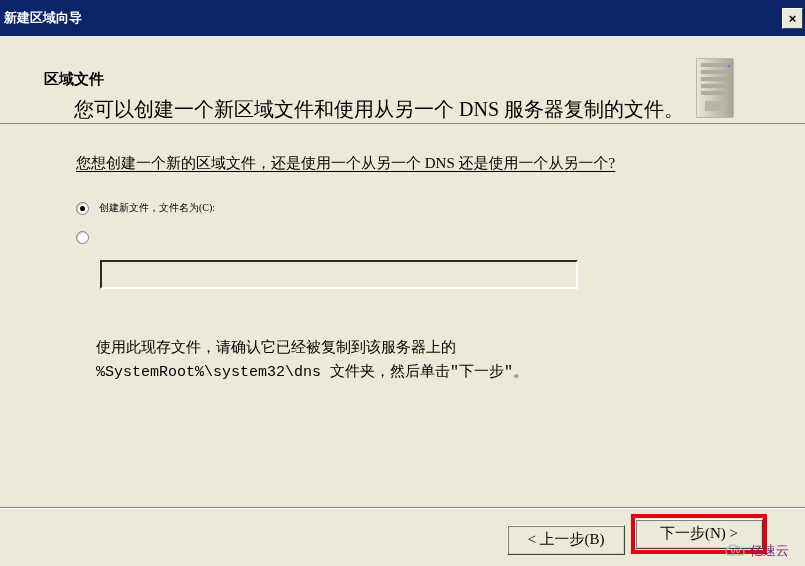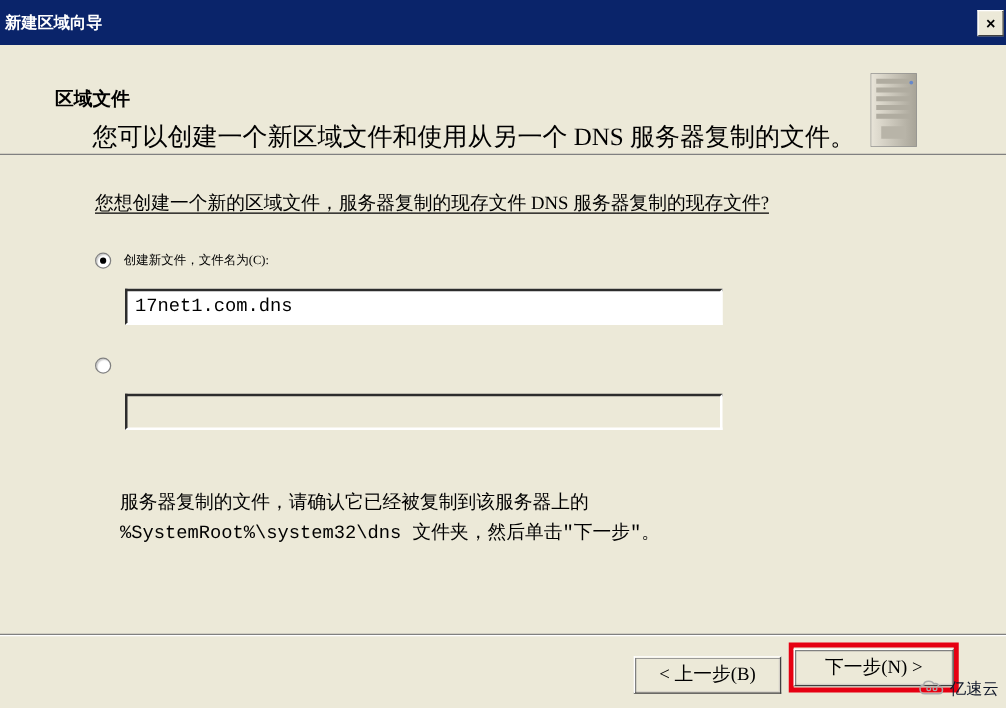--- a/index.html
+++ b/index.html
@@ -203,25 +203,25 @@
     }
     
     .btn-highlight .btn {
       width: 100%;
       height: 30px;
     }
     
     .watermark {
       position: absolute;
       bottom: 6px;
-      right: 6px;
+      right: 16px;
       display: flex;
       align-items: center;
       font-size: 13px;
-      color: #0f172a;
+      color: #701a75;
       gap: 4px;
     }
     
     .watermark-icon {
       width: 22px;
       height: 16px;
     }
   </style>
 </head>
 <body>
@@ -254,37 +254,36 @@
       <rect x="16" y="26" width="28" height="4" fill="#B0ACA0"></rect>
       <rect x="16" y="33" width="28" height="4" fill="#B0ACA0"></rect>
       <rect x="16" y="40" width="28" height="4" fill="#B0ACA0"></rect>
       <rect x="20" y="50" width="20" height="10" fill="#B8B4A8"></rect>
       <circle cx="44" cy="15" r="1.5" fill="#6688CC"></circle>
     </svg>
   </div>
 </div>
 
 <div class="content-section">
-  <div class="question-text">您想创建一个新的区域文件，服务器复制的现存文件 DNS 服务器复制的现存文件?</div>
+  <div class="question-text">您想创建一个新的区域文件，还是使用一个从另一个 DNS 还是使用一个从另一个?</div>
 
   <div class="radio-group">
     <div class="radio-option">
       <div class="radio-circle checked"></div>
       <span class="radio-label">创建新文件，文件名为(C):</span>
     </div>
-    <input type="text" class="text-input" value="17net1.com.dns" style="">
     
     <div class="radio-option">
       <div class="radio-circle"></div>
     </div>
     <input type="text" class="text-input" disabled="" value="" style="">
   </div>
 
   <div class="note-text">
-    <span>服务器复制的文件，请确认它已经被复制到该服务器上的</span><br>
+    <span>使用此现存文件，请确认它已经被复制到该服务器上的</span><br>
     <span class="monospace">%SystemRoot%\system32\dns 文件夹，然后单击"下一步"。</span>
   </div>
 </div>
 
 <div class="button-section">
   <button class="btn">&lt; 上一步(B)</button>
   <div class="btn-highlight">
     <button class="btn">下一步(N) &gt;</button>
   </div>
 </div>

